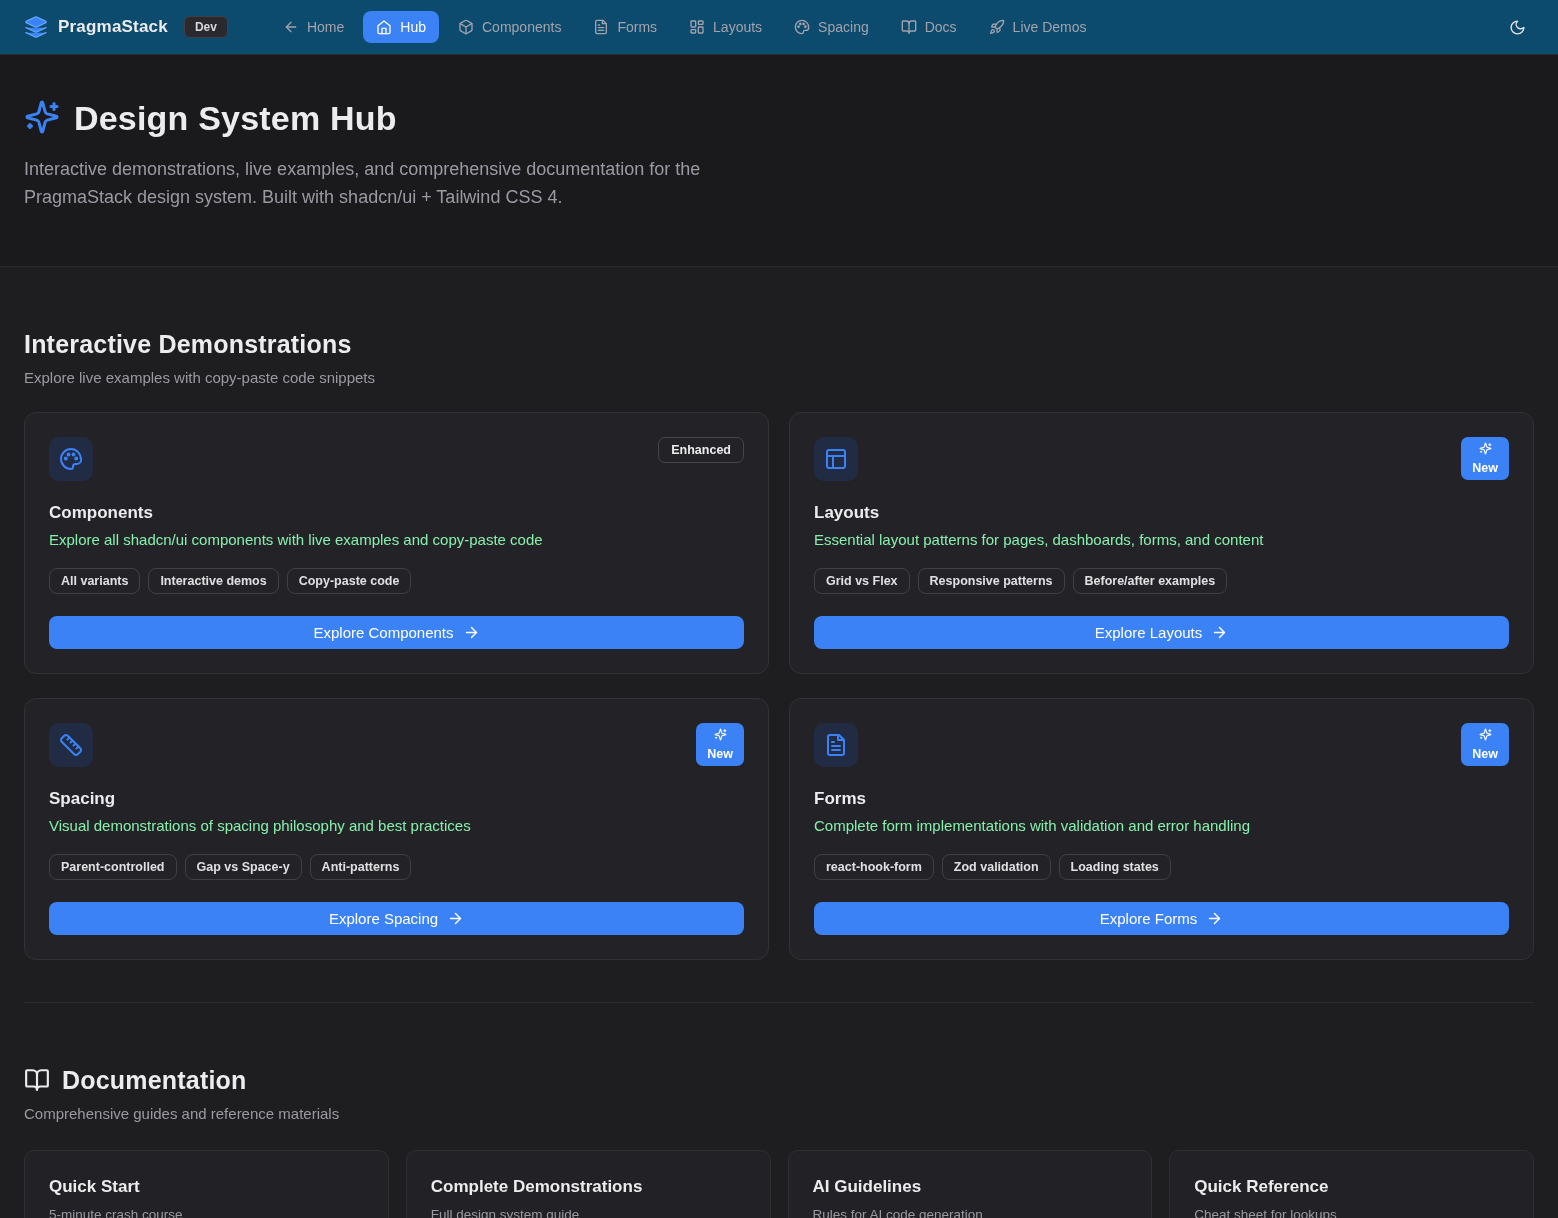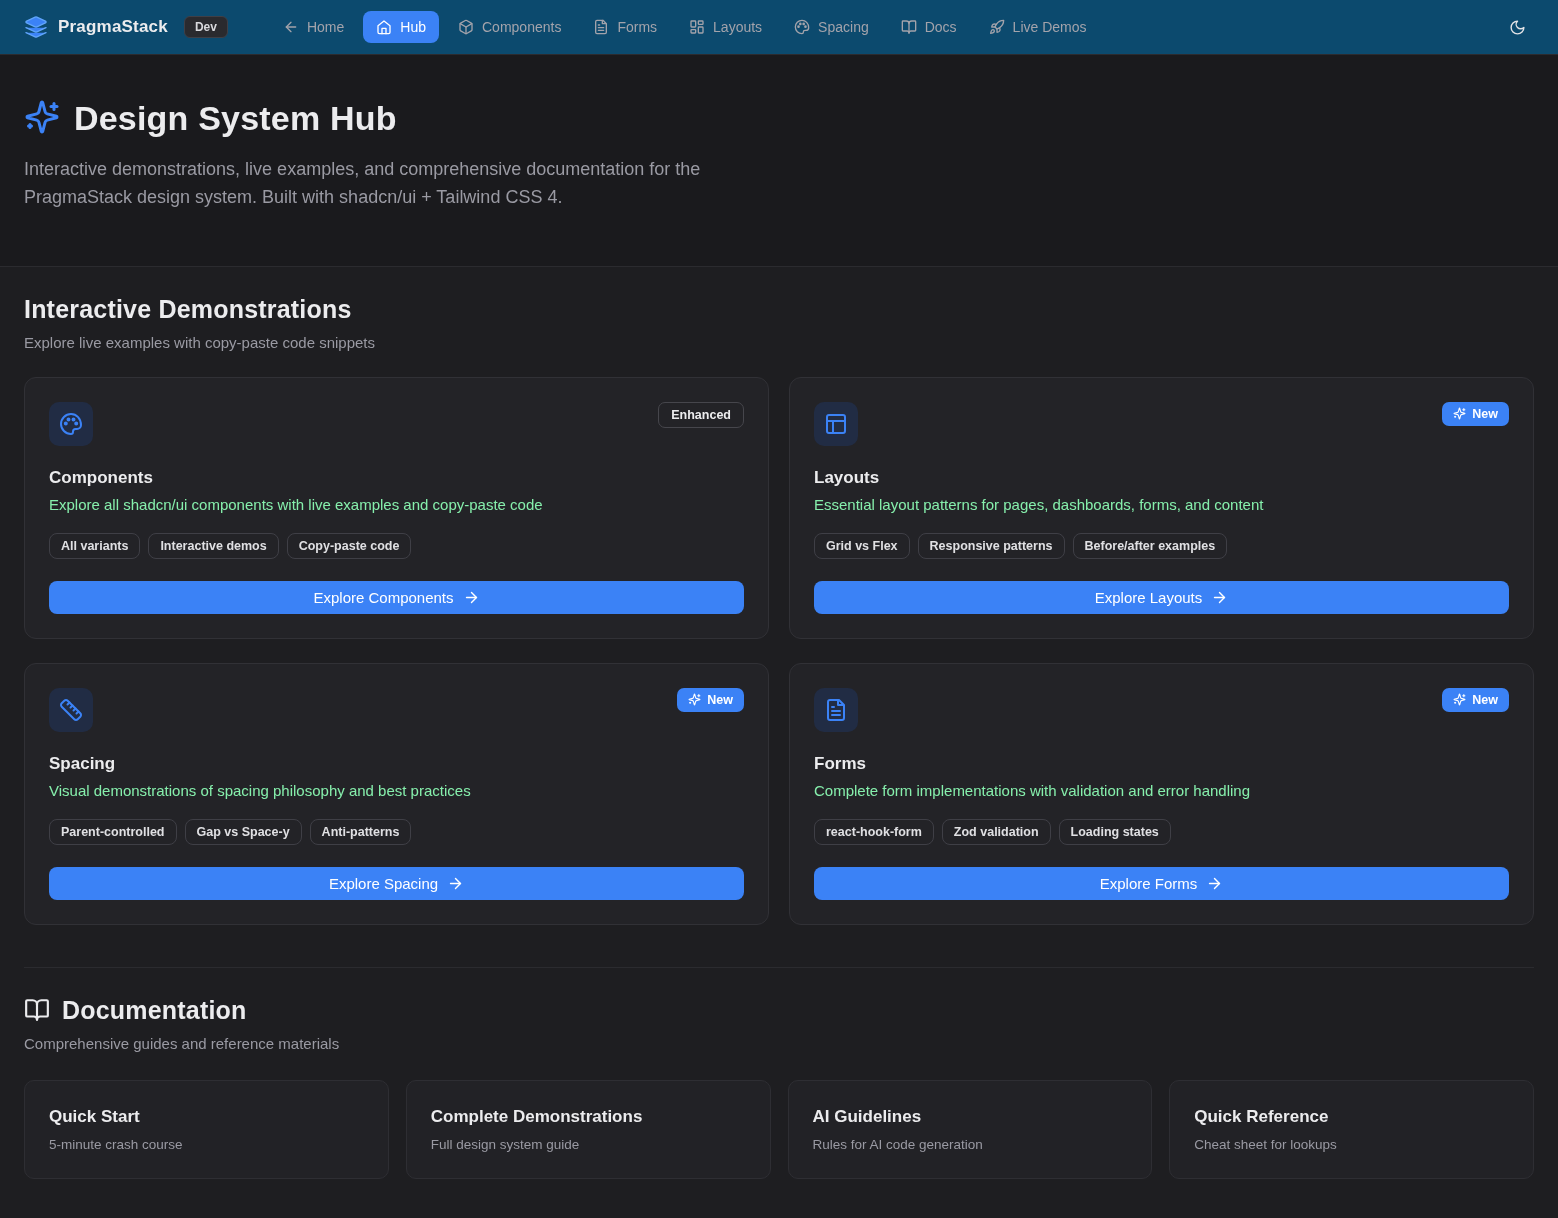--- a/index.html
+++ b/index.html
@@ -38,21 +38,21 @@
   .hero { background: #1a1a1d; border-bottom: 1px solid #2b2b2f; padding: 44px 24px 54px; }
   .hero-title-row { display: flex; align-items: flex-start; gap: 14px; }
   .hero-title { font-size: 34px; font-weight: bold; letter-spacing: .2px; }
   .hero-sub {
     margin-top: 18px; font-size: 18px; line-height: 1.55; color: #9a9aa3;
     max-width: 745px;
   }
 
   
   .main { padding: 0 24px; }
-  .section-head { margin-top: 28px; }
+  .section-head { margin-top: 63px; }
   .section-title { font-size: 25px; font-weight: bold; letter-spacing: .2px; }
   .section-title-row { display: flex; align-items: center; gap: 12px; }
   .section-sub { margin-top: 10px; font-size: 15px; color: #9a9aa3; }
 
   .demo-grid {
     margin-top: 26px; display: grid; grid-template-columns: 1fr 1fr;
     gap: 24px 20px;
   }
   .demo-card {
     background: #232327; border: 1px solid #313136; border-radius: 12px;
@@ -64,21 +64,21 @@
     display: flex; align-items: center; justify-content: center; color: #3b82f6;
   }
   .badge-outline {
     font-size: 12.5px; font-weight: bold; color: #ececee;
     border: 1px solid #46464c; border-radius: 7px; padding: 5px 12px;
     background: transparent;
   }
   .badge-primary {
     display: flex; align-items: center; gap: 6px;
     font-size: 12.5px; font-weight: bold; color: #ffffff;
-    background: #3b82f6; border-radius: 7px; padding: 5px 11px;
+    background: #3b82f6; border-radius: 7px; padding: 5px 11px; flex-direction: column;
   }
   .demo-title { margin-top: 22px; font-size: 17px; font-weight: bold; }
   .demo-desc { margin-top: 8px; font-size: 15px; color: #86efac; }
   .tag-row { margin-top: 20px; display: flex; gap: 8px; flex-wrap: wrap; }
   .tag {
     font-size: 12.5px; font-weight: bold; color: #e0e0e3;
     border: 1px solid #3f3f46; border-radius: 8px; padding: 5px 11px;
     white-space: nowrap;
   }
   .cta-btn {

